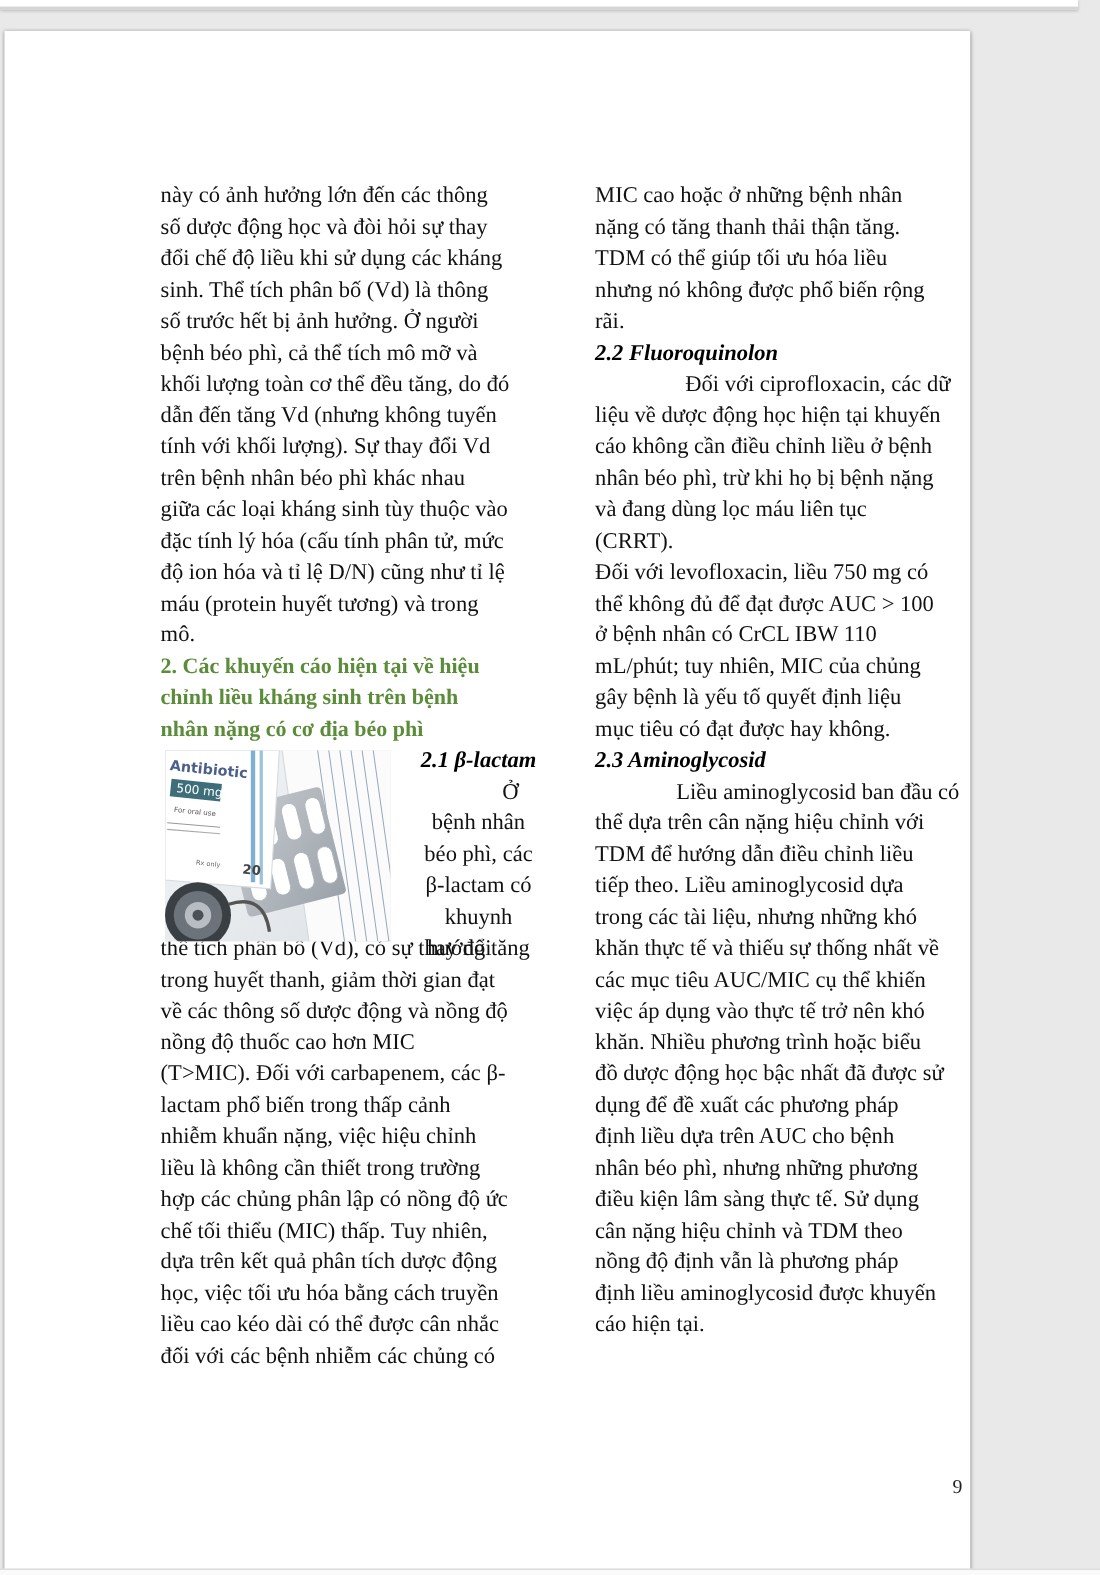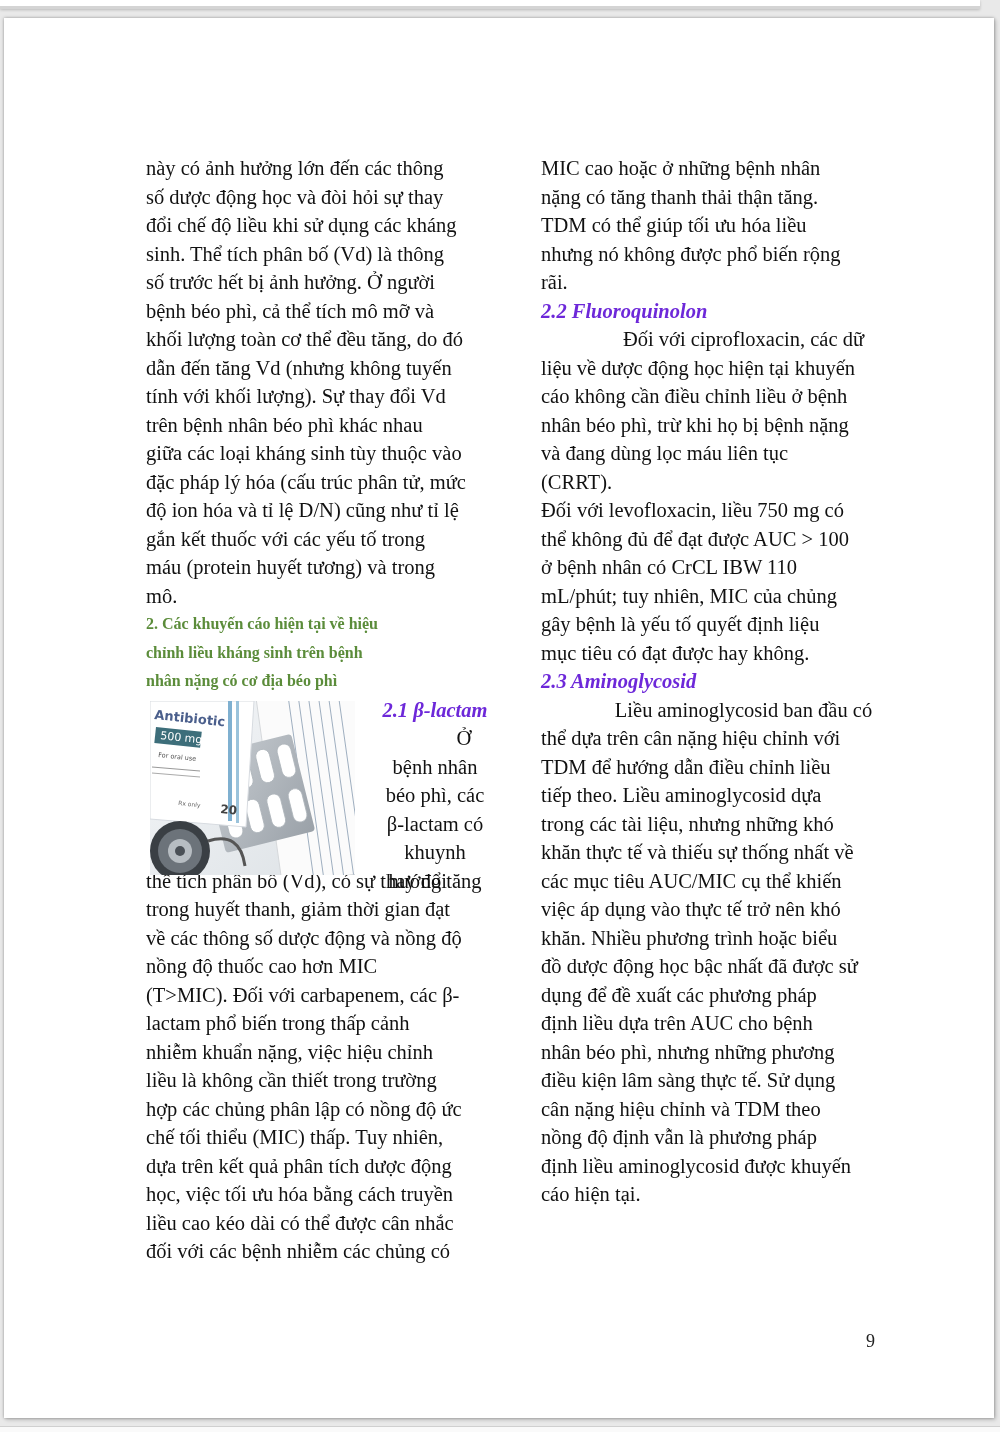--- a/index.html
+++ b/index.html
@@ -8,37 +8,37 @@
     background: #e9e9e9;
     position: relative; overflow: hidden;
     font-family: "Liberation Serif", "DejaVu Serif", serif;
   }
   .prev-page {
     position: absolute; left: 0; top: 0; width: 980px; height: 6px;
     background: #fff; border-bottom: 3px solid #d4d4d4;
     box-shadow: 0 1px 3px rgba(0,0,0,0.2);
   }
   .page {
-    position: absolute; left: 4px; top: 18px; width: 990px; height: 1400px;
+    position: absolute; left: 4px; top: 28px; width: 878px; height: 1400px;
     background: #fff;
     box-shadow: 0 0 3px rgba(0,0,0,0.35), 2px 2px 4px rgba(0,0,0,0.15);
   }
   .next-page {
     position: absolute; left: 0; top: 1426px; width: 1000px; height: 6px;
     background: #fafafa; border-top: 1px solid #d0d0d0;
   }
   .col {
     position: absolute; top: 136px;
     font-size: 20.5px; line-height: 28.5px; color: #111;
   }
   .col-left { left: 142px; width: 345px; }
   .col-right { left: 537px; width: 345px; }
   .line { display: block; white-space: nowrap; }
-  .h-main { color: #5b8c3a; font-weight: bold; font-size: 16px; }
-  .h-sub { color: #6d28d9; font-weight: bold; font-style: italic; }
+  .h-main { color: #5b8c3a; font-weight: bold; font-size: 20px; }
+  .h-sub { color: #000000; font-weight: bold; font-style: italic; }
   .indent { padding-left: 60px; text-align: center; }
   .float-block { position: relative; height: 171px; }
   .fig {
     position: absolute; left: 4px; top: 5px; width: 205px; height: 174px;
     overflow: hidden; background: #eef0f2;
   }
   .float-text { position: absolute; left: 224px; top: 0; width: 130px; }
   .float-text .line { white-space: nowrap; text-align: center; }
   .center-o { padding-left: 58px; }
   .page-num {
@@ -59,23 +59,22 @@
         <span class="line">số dược động học và đòi hỏi sự thay</span>
         <span class="line">đổi chế độ liều khi sử dụng các kháng</span>
         <span class="line">sinh. Thể tích phân bố (Vd) là thông</span>
         <span class="line">số trước hết bị ảnh hưởng. Ở người</span>
         <span class="line">bệnh béo phì, cả thể tích mô mỡ và</span>
         <span class="line">khối lượng toàn cơ thể đều tăng, do đó</span>
         <span class="line">dẫn đến tăng Vd (nhưng không tuyến</span>
         <span class="line">tính với khối lượng). Sự thay đổi Vd</span>
         <span class="line">trên bệnh nhân béo phì khác nhau</span>
         <span class="line">giữa các loại kháng sinh tùy thuộc vào</span>
-        <span class="line">đặc pháp lý hóa (cấu trúc phân tử, mức</span>
+        <span class="line">đặc tính lý hóa (cấu tính phân tử, mức</span>
         <span class="line">độ ion hóa và tỉ lệ D/N) cũng như tỉ lệ</span>
-        <span class="line">gắn kết thuốc với các yếu tố trong</span>
         <span class="line">máu (protein huyết tương) và trong</span>
         <span class="line">mô.</span>
       </div>
 
     <div id="sec-heading" class="h-main">
         <span class="line">2. Các khuyến cáo hiện tại về hiệu</span>
         <span class="line">chỉnh liều kháng sinh trên bệnh</span>
         <span class="line">nhân nặng có cơ địa béo phì</span>
       </div>
 

